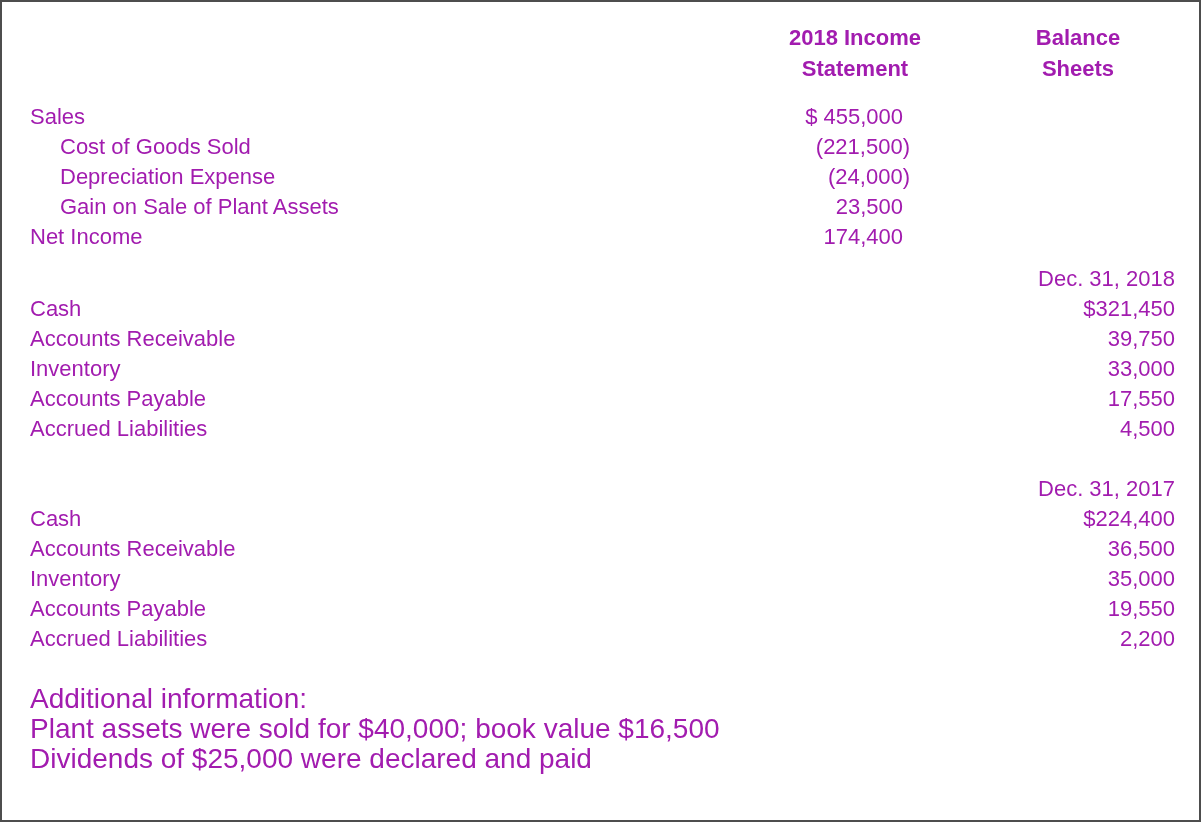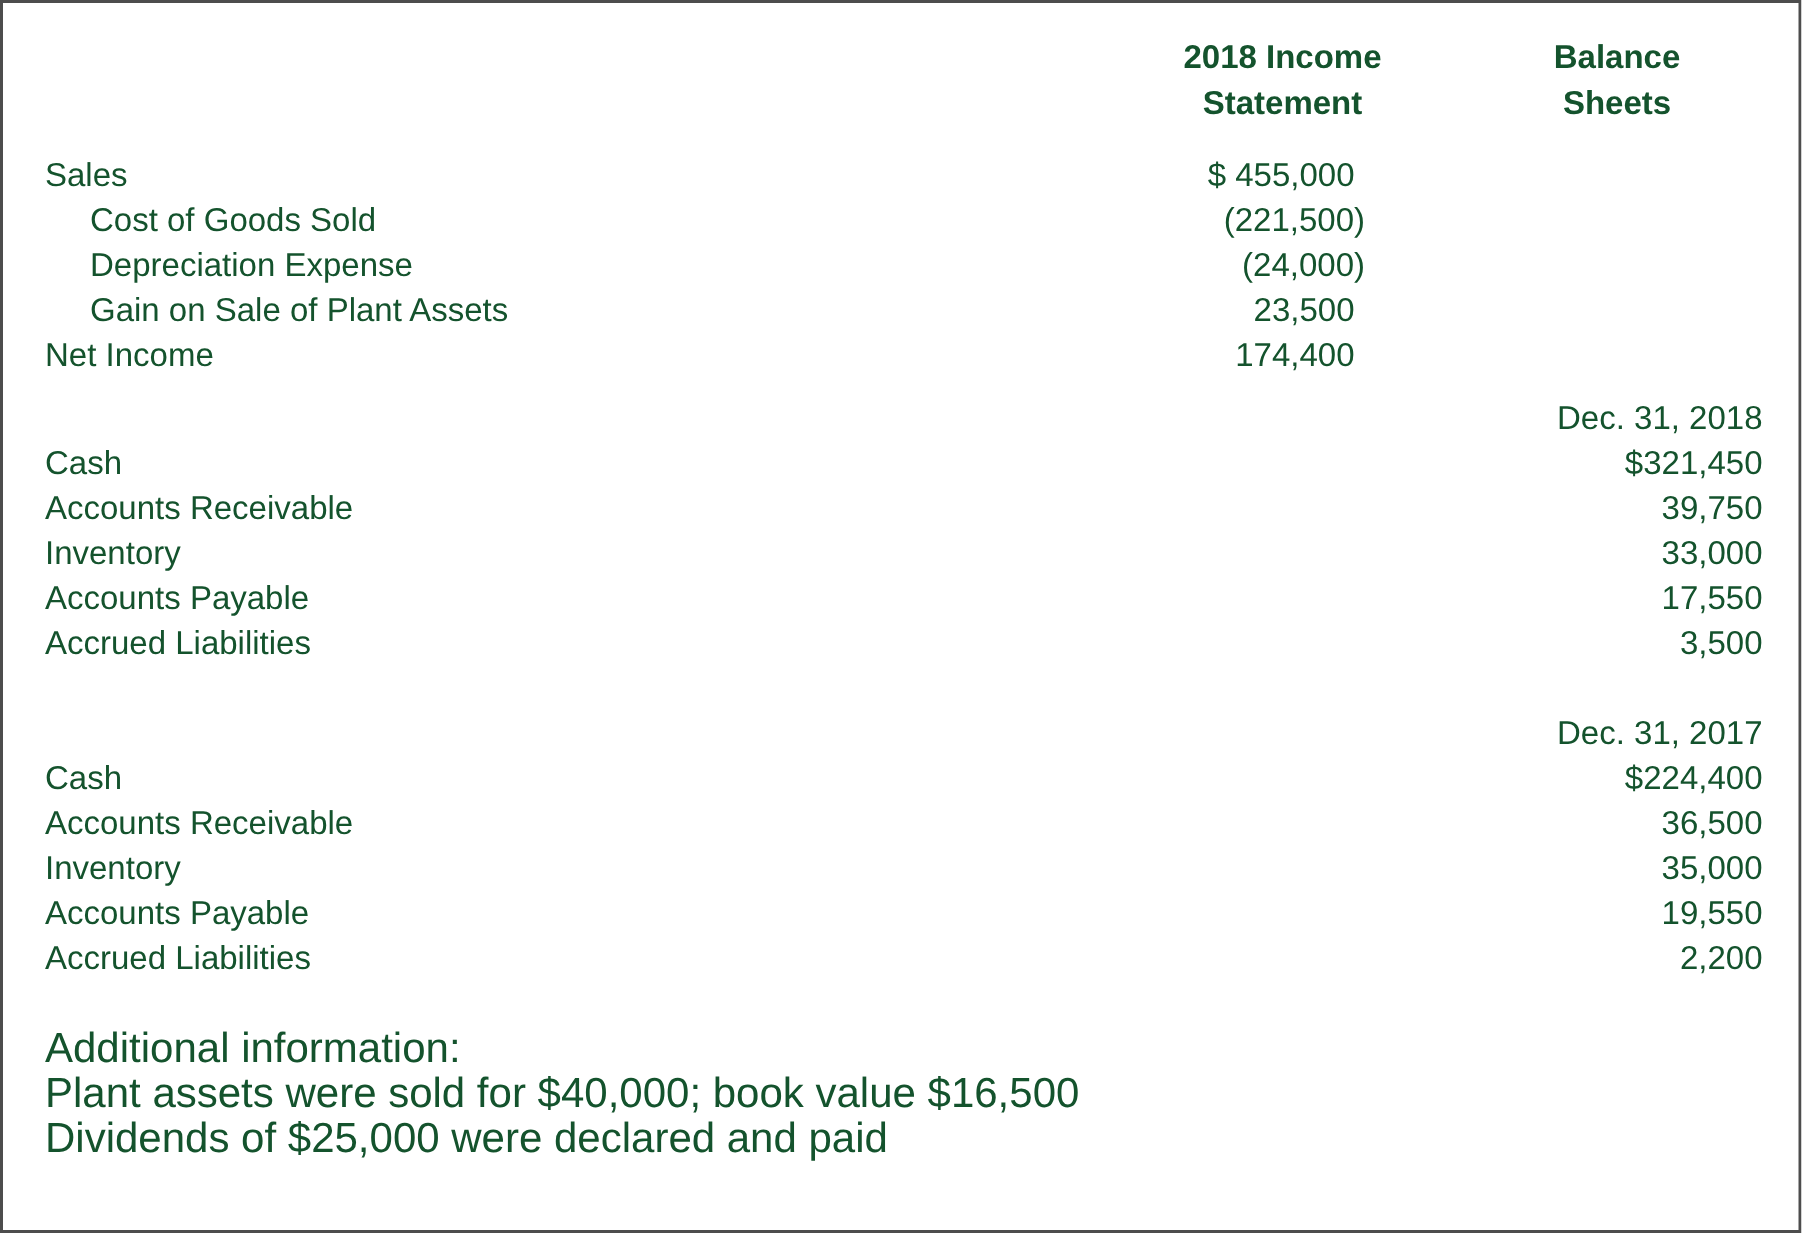--- a/index.html
+++ b/index.html
@@ -7,21 +7,21 @@
     padding: 0;
     background: #ffffff;
   }
   .page {
     width: 1201px;
     height: 822px;
     box-sizing: border-box;
     border: 2px solid #4d4d4d;
     position: relative;
     background: #ffffff;
-    color: #14532d;
+    color: #a21caf;
     font-family: "Liberation Sans", "DejaVu Sans", sans-serif;
     overflow: hidden;
   }
   .col-header {
     position: absolute;
     top: 20px;
     font-size: 22px;
     font-weight: bold;
     line-height: 31px;
     text-align: center;
@@ -119,21 +119,21 @@
       <div class="val">33,000</div>
     </div>
     <div class="row">
       <div class="label">Accounts Payable</div>
       <div></div>
       <div class="val">17,550</div>
     </div>
     <div class="row">
       <div class="label">Accrued Liabilities</div>
       <div></div>
-      <div class="val">3,500</div>
+      <div class="val">4,500</div>
     </div>
 
     <div class="spacer-lg"></div>
 
     <div class="row">
       <div></div>
       <div></div>
       <div class="val bold">Dec. 31, 2017</div>
     </div>
     <div class="row">

